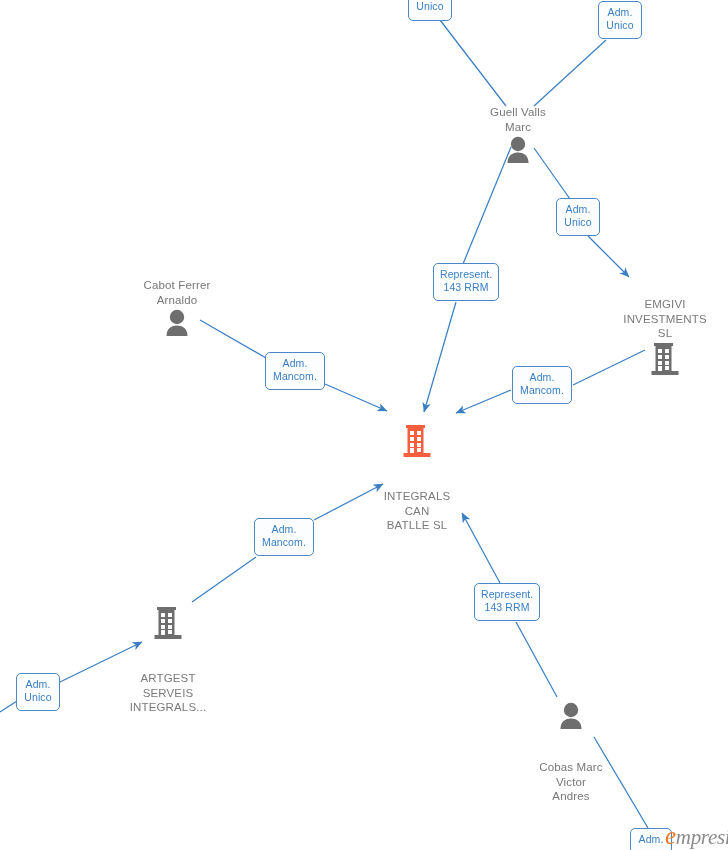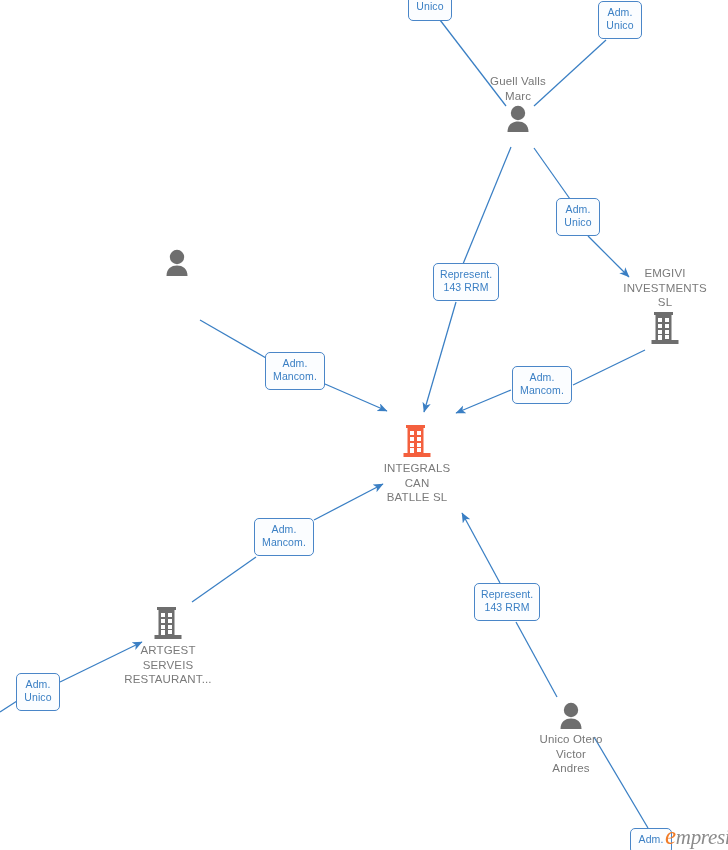--- a/index.html
+++ b/index.html
@@ -34,20 +34,21 @@
     width: 150px;
     margin-left: -75px;
     text-align: center;
     line-height: 14.5px;
   }
   .node-label {
     font-size: 11.5px;
     color: #777777;
     letter-spacing: 0.15px;
     white-space: pre-line;
+    margin-top: 31px;
   }
   .node-label.company {
     color: #7a7a7a;
   }
   .node-icon {
     display: block;
     margin: 0 auto;
   }
   .node.label-below .node-icon { margin-bottom: 3px; }
   .node.label-above .node-icon { margin-top: 1px; }
@@ -164,20 +165,22 @@
       <rect x="7" y="13" width="4" height="4" fill="#ffffff"></rect>
       <rect x="14" y="13" width="4" height="4" fill="#ffffff"></rect>
       <rect x="7" y="19" width="4" height="4" fill="#ffffff"></rect>
       <rect x="14" y="19" width="4" height="4" fill="#ffffff"></rect>
       <rect x="7" y="24" width="4" height="5" fill="#ffffff"></rect>
       <rect x="14" y="24" width="4" height="4" fill="#ffffff"></rect>
     </svg>
   </div>
 
   <div class="node label-above" style="left:177px; top:247px;">
+    <div class="node-label">Cabot Ferrer
+Arnaldo</div>
     <svg class="node-icon" width="30" height="28" viewBox="0 0 30 28">
       <circle cx="15" cy="9" r="7.2" fill="#6e6e6e"></circle>
       <path d="M4.5,28 C4.5,20.6 9.2,17.4 15,17.4 C20.8,17.4 25.5,20.6 25.5,28 Z" fill="#6e6e6e"></path>
     </svg>
   </div>
 
   <div class="node label-below" style="left:168px; top:606px;">
     <svg class="node-icon" width="28" height="34" viewBox="0 0 28 34">
       <rect x="3" y="1" width="19" height="3" fill="#6e6e6e"></rect>
       <rect x="4.5" y="4" width="16" height="25" fill="#6e6e6e"></rect>
@@ -186,29 +189,29 @@
       <rect x="14" y="7" width="4" height="4" fill="#ffffff"></rect>
       <rect x="7" y="13" width="4" height="4" fill="#ffffff"></rect>
       <rect x="14" y="13" width="4" height="4" fill="#ffffff"></rect>
       <rect x="7" y="19" width="4" height="4" fill="#ffffff"></rect>
       <rect x="14" y="19" width="4" height="4" fill="#ffffff"></rect>
       <rect x="7" y="24" width="4" height="5" fill="#ffffff"></rect>
       <rect x="14" y="24" width="4" height="4" fill="#ffffff"></rect>
     </svg>
     <div class="node-label company">ARTGEST
 SERVEIS
-RESTAURANT...</div>
+INTEGRALS...</div>
   </div>
 
   <div class="node label-below" style="left:571px; top:701px;">
     <svg class="node-icon" width="30" height="28" viewBox="0 0 30 28">
       <circle cx="15" cy="9" r="7.2" fill="#6e6e6e"></circle>
       <path d="M4.5,28 C4.5,20.6 9.2,17.4 15,17.4 C20.8,17.4 25.5,20.6 25.5,28 Z" fill="#6e6e6e"></path>
     </svg>
-    <div class="node-label">Unico Otero
+    <div class="node-label">Cobas Marc
 Victor
 Andres</div>
   </div>
 
   <div class="edge-label" style="left:408px; top:-5px; width:44px; height:26px;">Unico</div>
 
   <div class="edge-label" style="left:598px; top:1px; width:44px; height:38px;">Adm.
 Unico</div>
 
   <div class="edge-label" style="left:556px; top:198px; width:44px; height:38px;">Adm.

